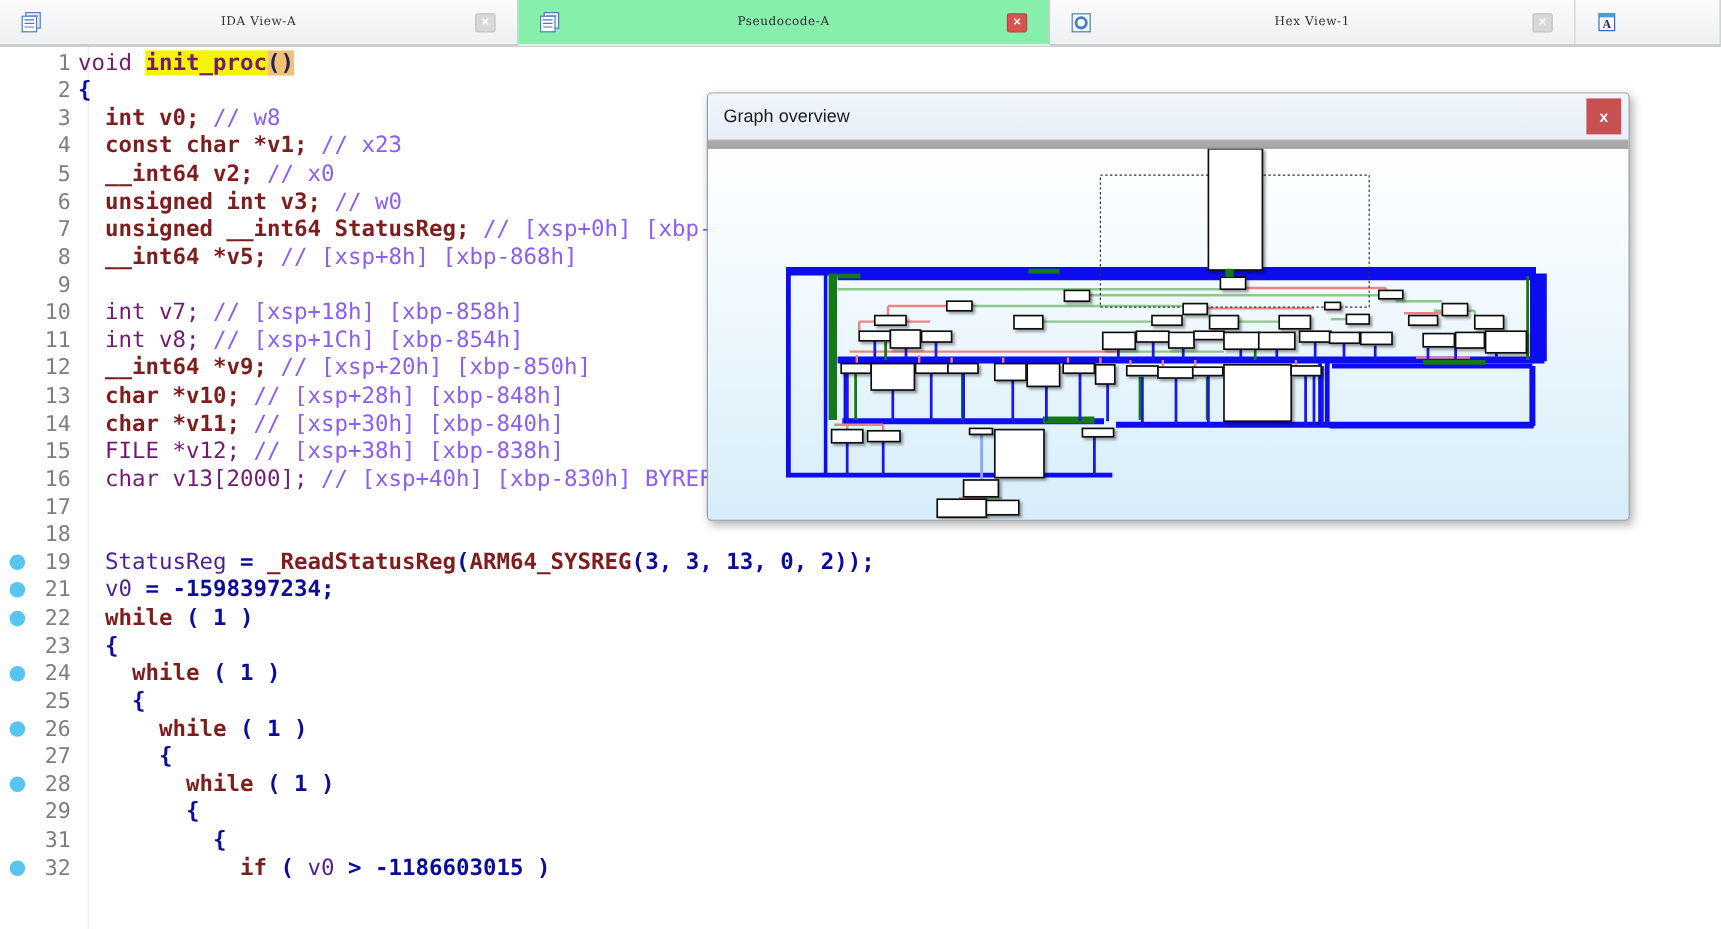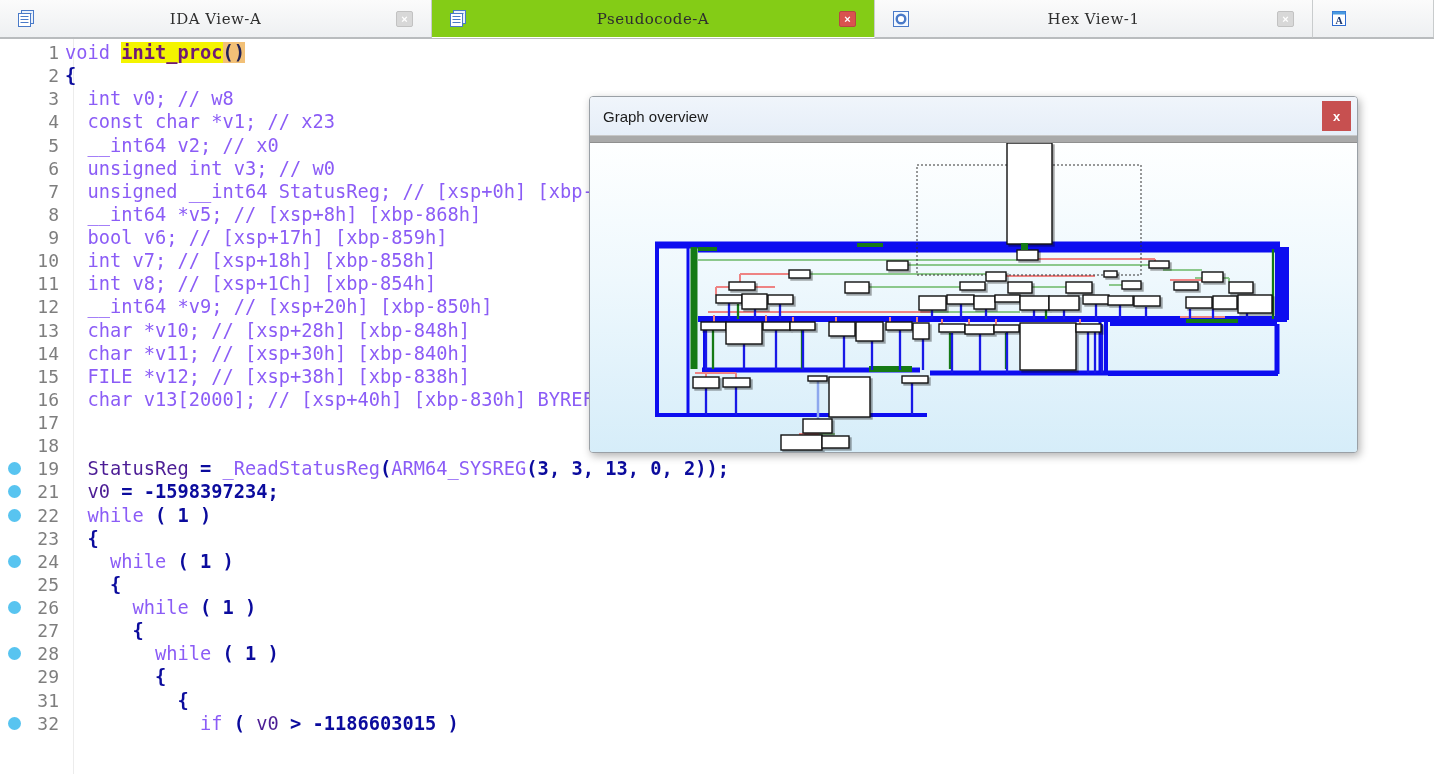--- a/index.html
+++ b/index.html
@@ -6,53 +6,53 @@
   html,body { width:1434px; height:774px; overflow:hidden; background:#fff;
     font-family:"Liberation Sans", sans-serif; }
 
   
   .tabbar { position:absolute; left:0; top:0; width:1434px; height:39px;
     display:flex; background:#eef0f1; border-bottom:1px solid #b9bcbe; }
   .tab { position:relative; height:38px; flex:0 0 auto;
     background:linear-gradient(#fbfbfb,#eef0f2);
     border-right:1px solid #c9cccd; border-bottom:1px solid #b9bcbe;
     display:flex; align-items:center; justify-content:center; }
-  .tab.active { background:#84cc16; border-bottom:1px solid #fff; }
-  .tab-label { font-family:"DejaVu Serif","Liberation Serif",serif; font-size:15px;
+  .tab.active { background:#86efac; border-bottom:1px solid #fff; }
+  .tab-label { font-family:"DejaVu Serif","Liberation Serif",serif; font-size:10px;
     color:#2e2e2e; letter-spacing:.5px; }
   .tab-icon { position:absolute; left:16px; top:9px; width:20px; height:20px; }
   .tab-close { position:absolute; right:18px; top:11px; width:17px; height:16px;
     border-radius:2px; display:flex; align-items:center; justify-content:center;
     font-size:11px; font-weight:bold; color:#fff; cursor:pointer; }
   .tab-close.gray { background:#d8d8d8; border:1px solid #c2c2c2; }
   .tab-close.red  { background:#d9534f; border:1px solid #b84743; }
 
   
   .editor { position:absolute; left:0; top:39px; width:1434px; height:735px;
     background:#fff; font-family:"DejaVu Sans Mono","Liberation Mono",monospace;
     font-size:18.7px; padding-top:1px; }
   .gutter-sep { position:absolute; left:73px; top:0; width:1px; height:735px; background:#ececec; }
   .code-rows { position:absolute; left:0; top:2px; width:1434px; }
   .crow { height:23.14px; display:flex; align-items:center; white-space:pre; }
   .gut { position:relative; width:59px; flex:0 0 59px; text-align:right;
     color:#7e7e7e; font-size:18px; }
   .bp-dot { position:absolute; left:8px; top:50%; margin-top:-6.5px; width:13px; height:13px;
     border-radius:50%; background:#58c4f0; }
   .codeln { padding-left:6px; }
-  .seg-k  { color:#8b5cf6; font-weight:400;text-align:center; }
+  .seg-k  { color:#7f1d1d; font-weight:700;text-align:center; }
   .seg-n  { color:#0b0b9d; font-weight:700; }
   .seg-p  { color:#0b0b9d; font-weight:600; }
-  .seg-g  { color:#8b5cf6; }
+  .seg-g  { color:#701a75; }
   .seg-c  { color:#8b5cf6; }
   .seg-v  { color:#4c1d95; }
   .seg-hy { background:#f4f400; color:#701a75; font-weight:700; }
   .seg-ho { background:#f2c077; color:#225; font-weight:700; }
 
   
-  .overview { position:absolute; left:589px; top:96px; width:769px; height:357px;
+  .overview { position:absolute; left:589px; top:77px; width:769px; height:357px;
     background:#fff; border:1px solid #9aa0a6; border-radius:4px;
     box-shadow:2px 3px 8px rgba(0,0,0,.3); overflow:hidden; }
   .ov-title { height:38px; background:linear-gradient(#f0f5fb,#e6eef8);
     display:flex; align-items:center; padding-left:13px;
     font-size:15px; color:#1b1b1b; position:relative; }
   .ov-close { position:absolute; right:6px; top:4px; width:29px; height:30px;
     background:#c75050; color:#fff; font-size:13px; font-weight:bold;
     display:flex; align-items:center; justify-content:center; cursor:pointer; }
   .ov-split { height:8px; background:#a9a9a9; border-top:1px solid #c6c6c6;
     border-bottom:1px solid #8f8f8f; }
@@ -109,21 +109,21 @@
   <div class="gutter-sep"></div>
   <div class="code-rows">
       <div class="crow"><div class="gut">1</div><div class="codeln"><span class="seg-g">void </span><span class="seg-hy">init_proc</span><span class="seg-ho">()</span></div></div>
       <div class="crow"><div class="gut">2</div><div class="codeln"><span class="seg-p">{</span></div></div>
       <div class="crow"><div class="gut">3</div><div class="codeln">  <span class="seg-k">int v0; </span><span class="seg-c">// w8</span></div></div>
       <div class="crow"><div class="gut">4</div><div class="codeln">  <span class="seg-k">const char *v1; </span><span class="seg-c">// x23</span></div></div>
       <div class="crow"><div class="gut">5</div><div class="codeln">  <span class="seg-k">__int64 v2; </span><span class="seg-c">// x0</span></div></div>
       <div class="crow"><div class="gut">6</div><div class="codeln">  <span class="seg-k">unsigned int v3; </span><span class="seg-c">// w0</span></div></div>
       <div class="crow"><div class="gut">7</div><div class="codeln">  <span class="seg-k">unsigned __int64 StatusReg; </span><span class="seg-c">// [xsp+0h] [xbp-870h]</span></div></div>
       <div class="crow"><div class="gut">8</div><div class="codeln">  <span class="seg-k">__int64 *v5; </span><span class="seg-c">// [xsp+8h] [xbp-868h]</span></div></div>
-      <div class="crow"><div class="gut">9</div><div class="codeln">  <span class="seg-k">bool v6; </span><span class="seg-c">// [xsp+17h] [xbp-859h]</span></div></div>
+      <div class="crow"><div class="gut">9</div></div>
       <div class="crow"><div class="gut">10</div><div class="codeln">  <span class="seg-g">int v7; </span><span class="seg-c">// [xsp+18h] [xbp-858h]</span></div></div>
       <div class="crow"><div class="gut">11</div><div class="codeln">  <span class="seg-g">int v8; </span><span class="seg-c">// [xsp+1Ch] [xbp-854h]</span></div></div>
       <div class="crow"><div class="gut">12</div><div class="codeln">  <span class="seg-k">__int64 *v9; </span><span class="seg-c">// [xsp+20h] [xbp-850h]</span></div></div>
       <div class="crow"><div class="gut">13</div><div class="codeln">  <span class="seg-k">char *v10; </span><span class="seg-c">// [xsp+28h] [xbp-848h]</span></div></div>
       <div class="crow"><div class="gut">14</div><div class="codeln">  <span class="seg-k">char *v11; </span><span class="seg-c">// [xsp+30h] [xbp-840h]</span></div></div>
       <div class="crow"><div class="gut">15</div><div class="codeln">  <span class="seg-g">FILE *v12; </span><span class="seg-c">// [xsp+38h] [xbp-838h]</span></div></div>
       <div class="crow"><div class="gut">16</div><div class="codeln">  <span class="seg-g">char v13[2000]; </span><span class="seg-c">// [xsp+40h] [xbp-830h] BYREF</span></div></div>
       <div class="crow"><div class="gut">17</div></div>
       <div class="crow"><div class="gut">18</div><div class="codeln"></div></div>
       <div class="crow"><div class="gut"><span class="bp-dot"></span>19</div><div class="codeln">  <span class="seg-v">StatusReg</span><span class="seg-p"> = </span><span class="seg-k">_ReadStatusReg</span><span class="seg-p">(</span><span class="seg-k">ARM64_SYSREG</span><span class="seg-p">(</span><span class="seg-n">3</span><span class="seg-p">, </span><span class="seg-n">3</span><span class="seg-p">, </span><span class="seg-n">13</span><span class="seg-p">, </span><span class="seg-n">0</span><span class="seg-p">, </span><span class="seg-n">2</span><span class="seg-p">));</span></div></div>

